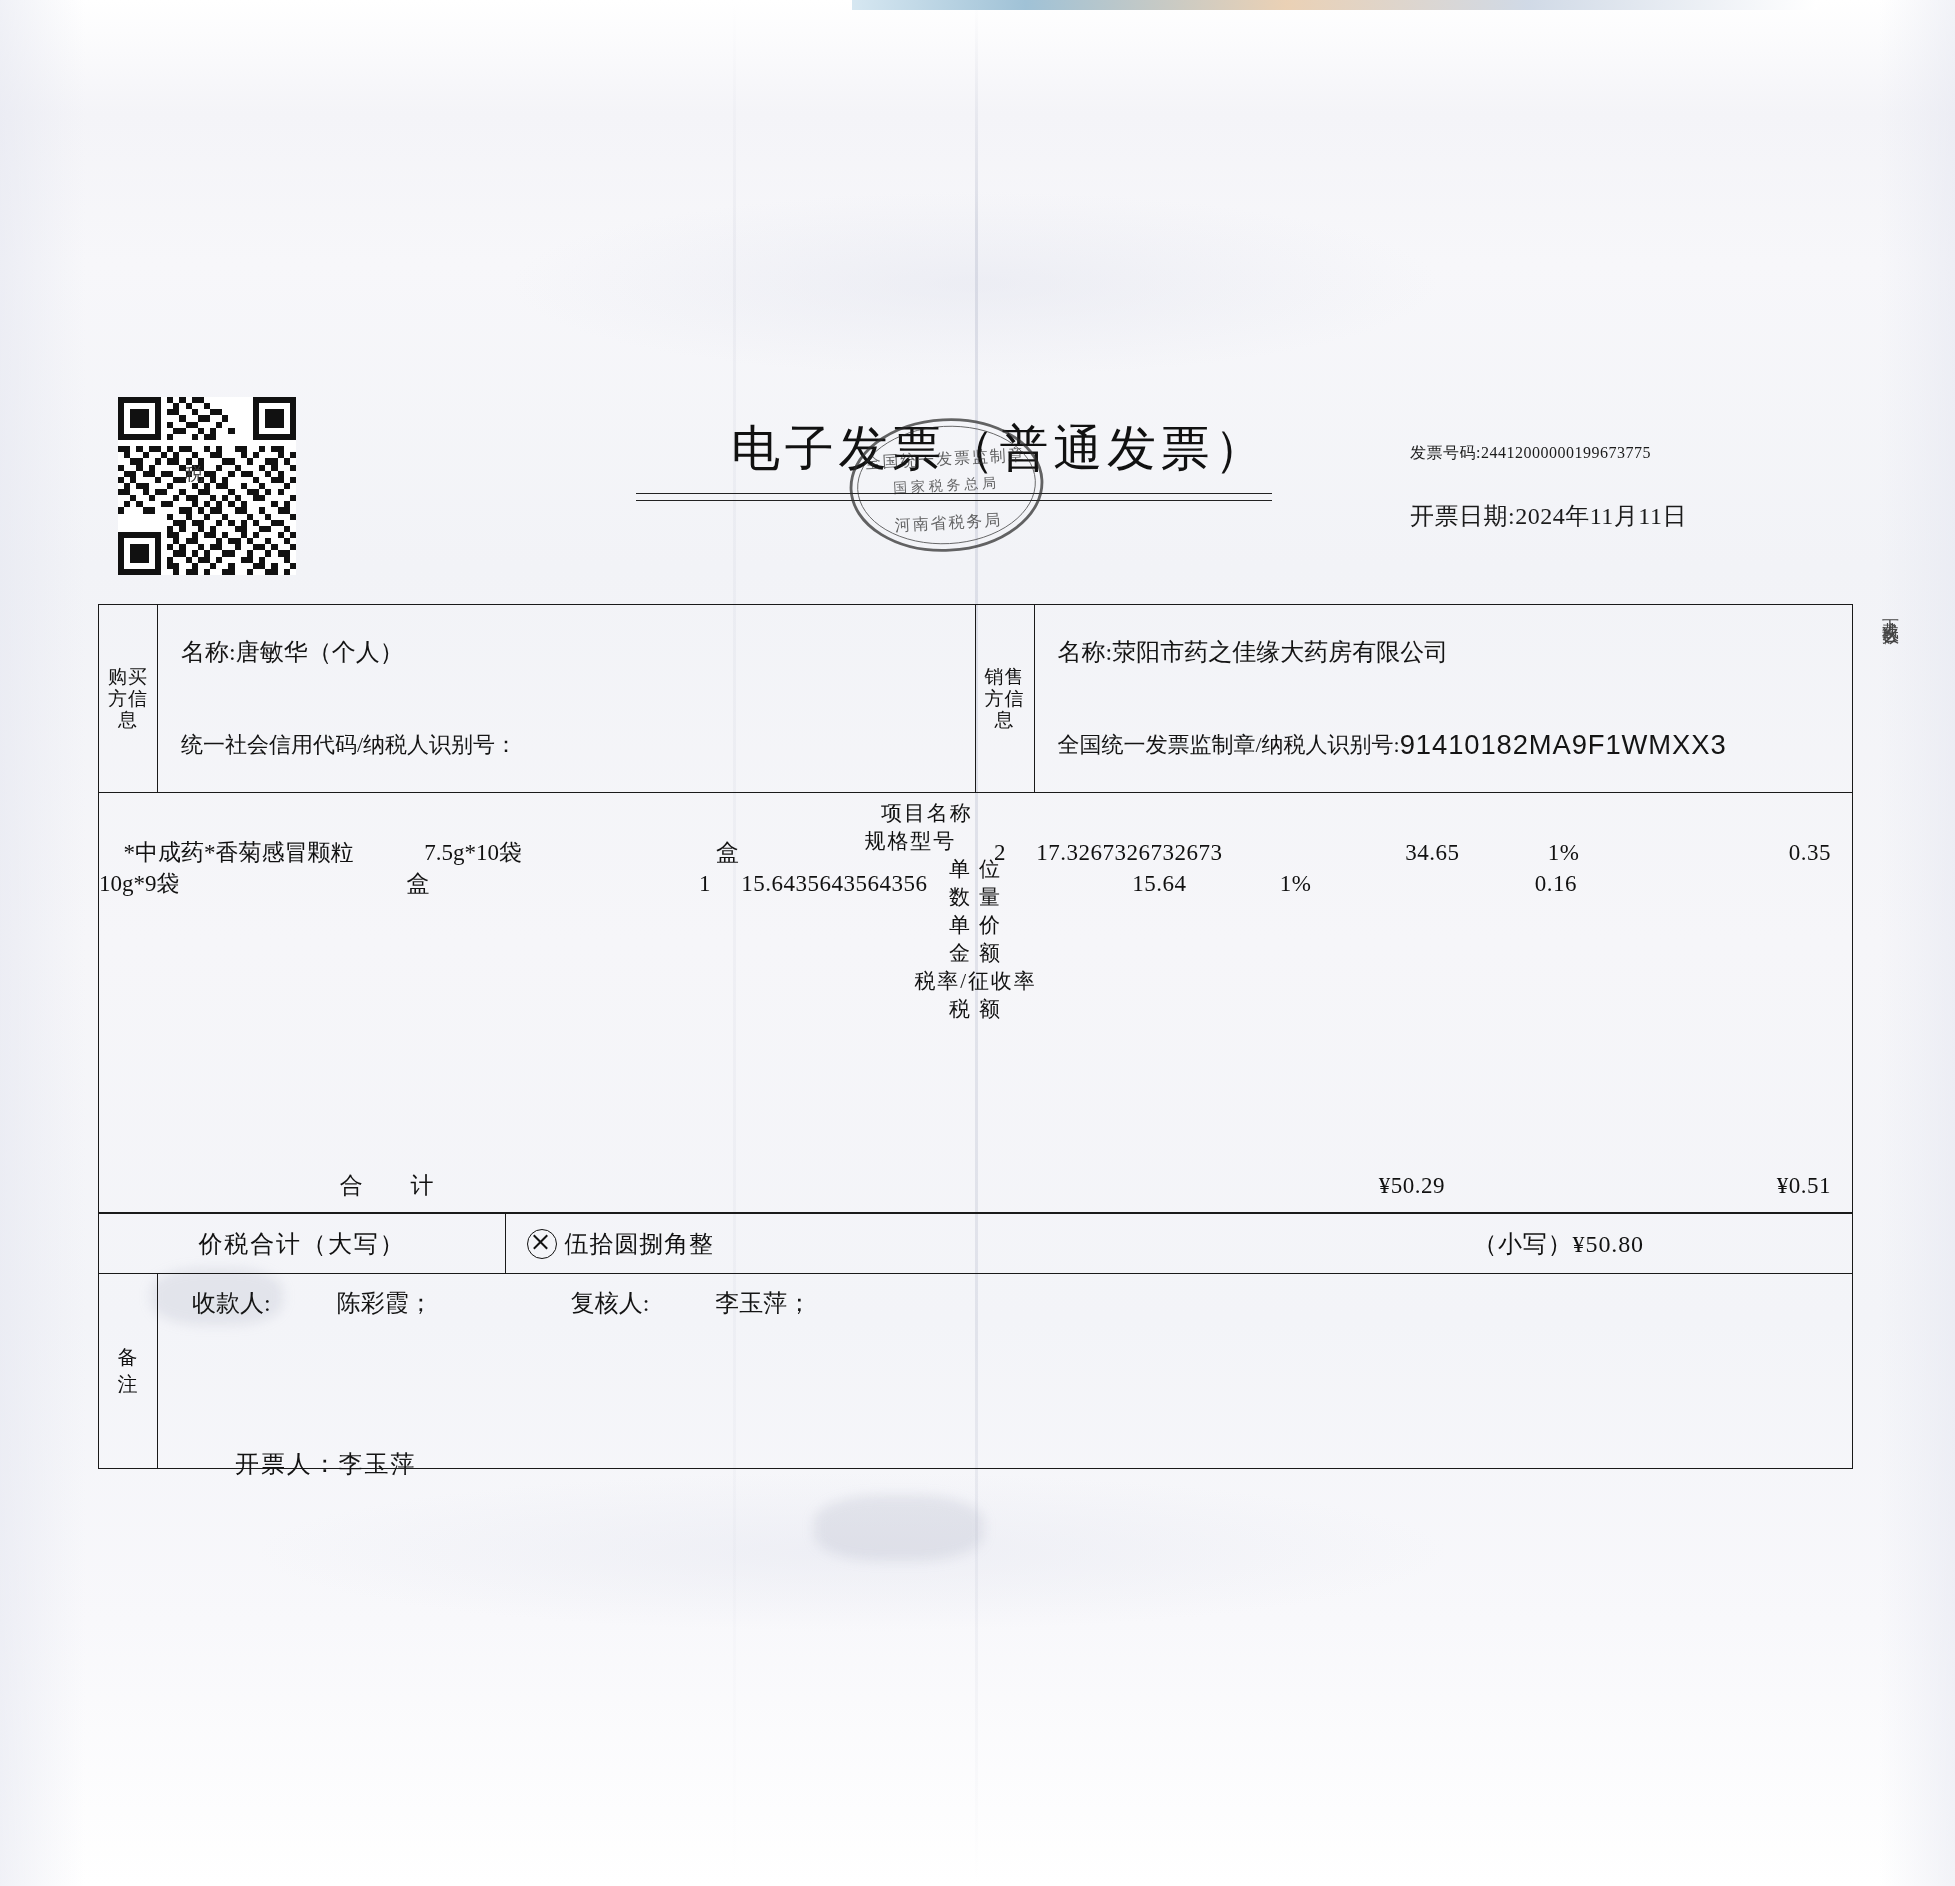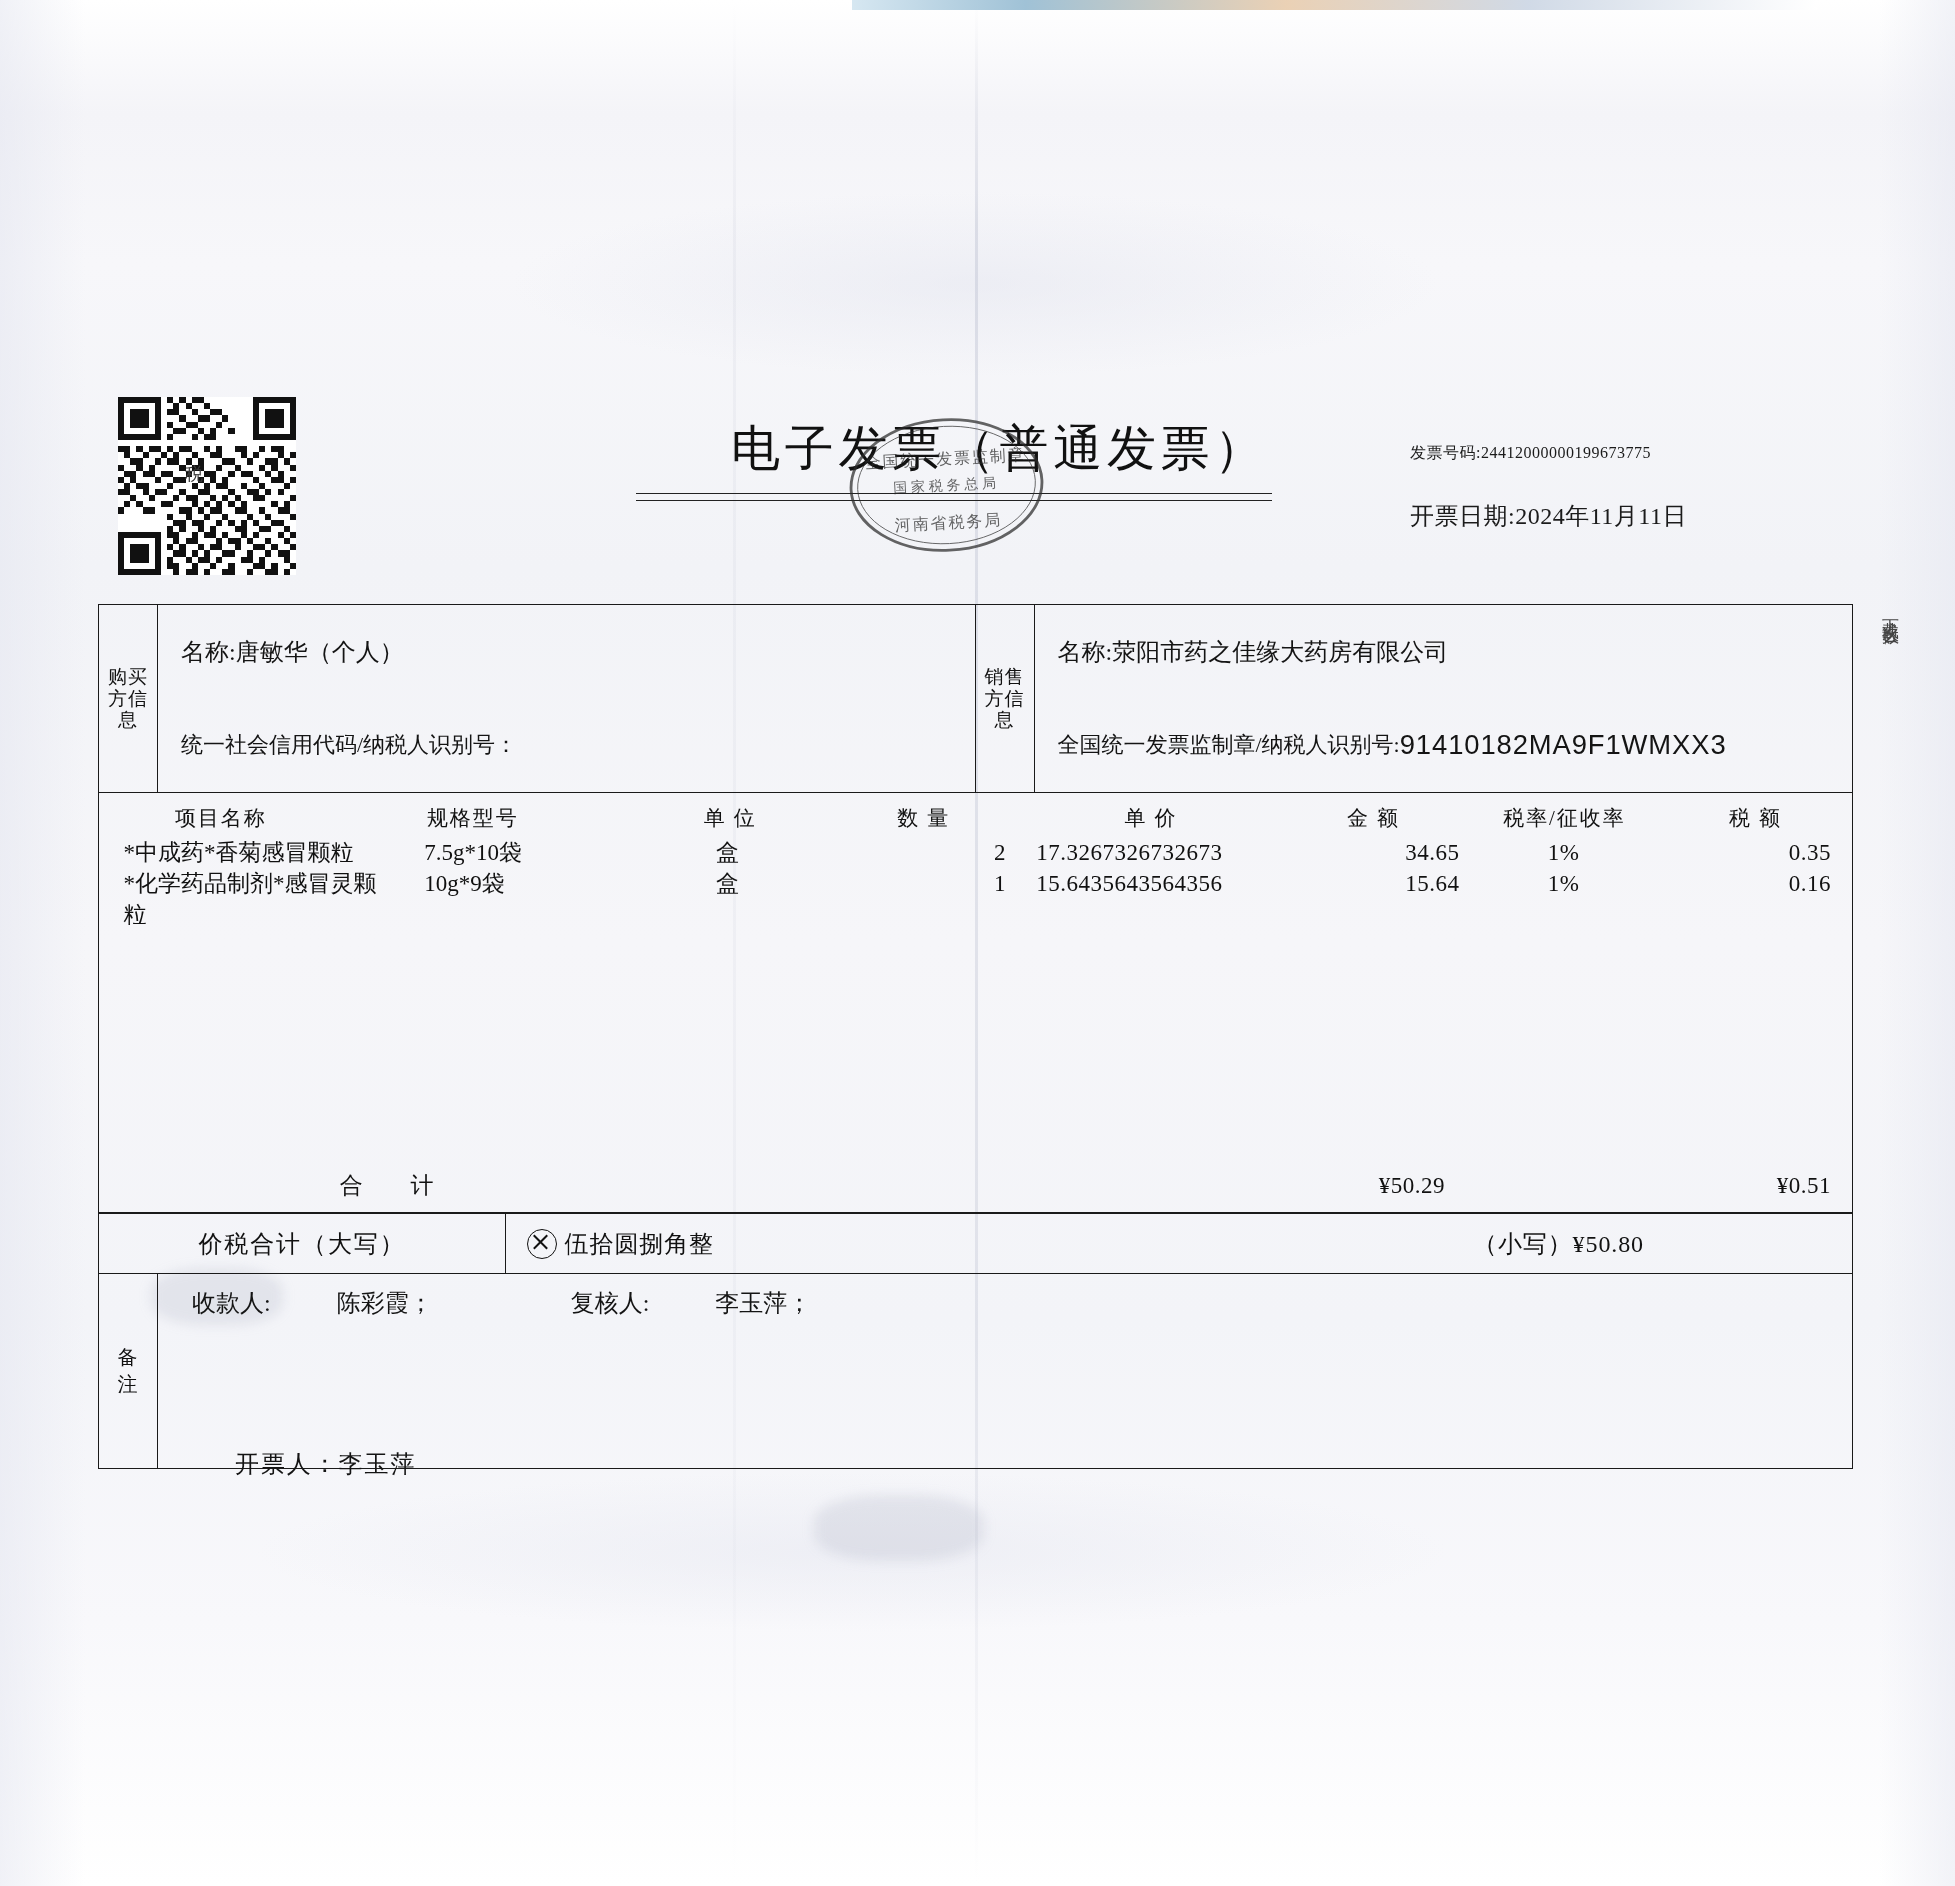--- a/index.html
+++ b/index.html
@@ -201,20 +201,21 @@
   
   .items-head {
     display: flex;
     height: 44px;
     align-items: center;
     font-size: 21px;
     color: #111;
     letter-spacing: 1.9px;
     padding-top: 5.7px;
     box-sizing: border-box;
+    flex-direction: column;
   }
   .items-body {
     height: 322px;
     position: relative;
     font-size: 23px;
     color: #111;
   }
   .items-area { border-bottom: 1.9px solid #1a1a1a; }
 
   .col-name   { width: 341px; padding-left: 24.6px; box-sizing: border-box; }
@@ -669,22 +670,20 @@
           <div class="col-name">*中成药*香菊感冒颗粒</div>
           <div class="col-spec">7.5g*10袋</div>
           <div class="col-unit">盒</div>
           <div class="col-qty num">2</div>
           <div class="col-price num">17.3267326732673</div>
           <div class="col-amount num">34.65</div>
           <div class="col-rate num">1%</div>
           <div class="col-tax num">0.35</div>
         </div>
         <div class="item-row">
-          <div class="col-name">*化学药品制剂*感冒灵颗
-粒</div>
           <div class="col-spec">10g*9袋</div>
           <div class="col-unit">盒</div>
           <div class="col-qty num">1</div>
           <div class="col-price num">15.6435643564356</div>
           <div class="col-amount num">15.64</div>
           <div class="col-rate num">1%</div>
           <div class="col-tax num">0.16</div>
         </div>
       </div>
 

